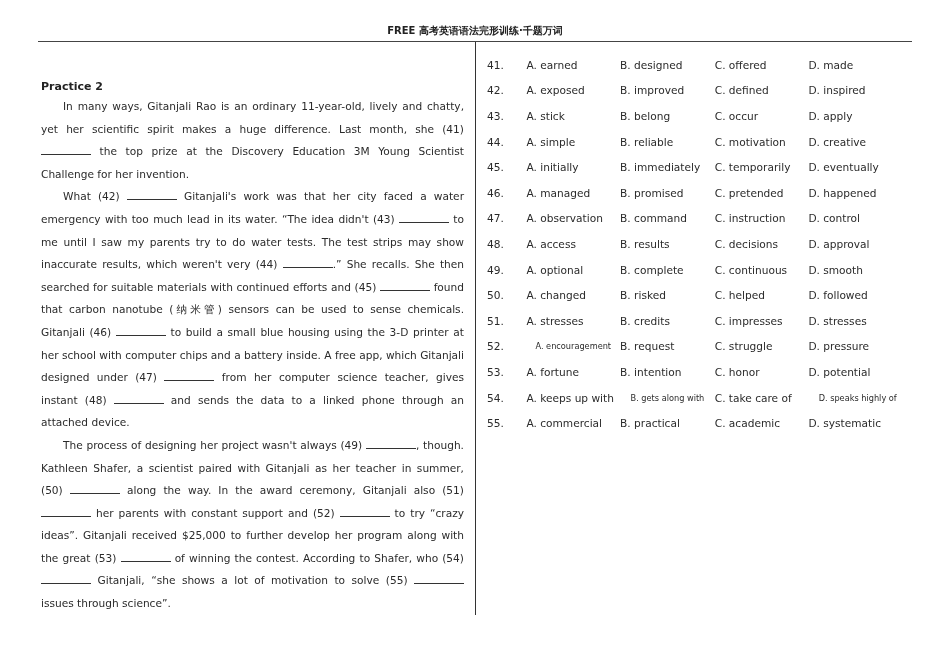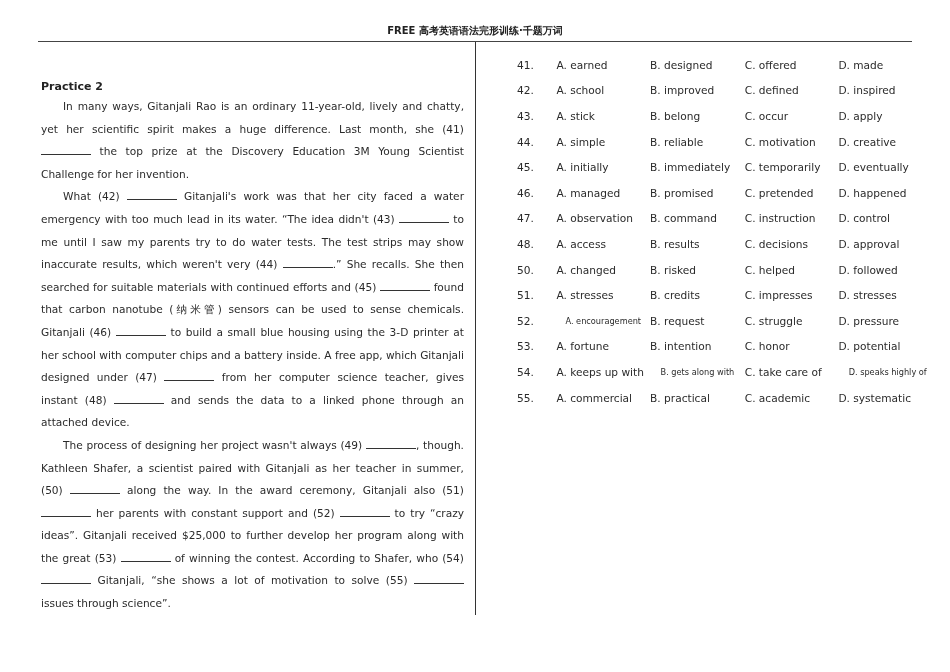--- a/index.html
+++ b/index.html
@@ -69,21 +69,21 @@
     }
     .blank {
       display: inline-block;
       width: 50px;
       border-bottom: 1px solid #333;
       height: 10px;
       vertical-align: baseline;
     }
     .right-col {
       position: absolute;
-      left: 517px;
+      left: 487px;
       top: 52px;
       width: 420px;
     }
     .opt-row {
       display: flex;
       height: 25.6px;
       align-items: center;
       font-size: 10.6px;
       color: #2a2a2a;
     }
@@ -113,21 +113,21 @@
 <div class="right-col" id="options">
     <div class="opt-row">
       <span class="opt-num">41.</span>
       <span class="opt-a">A. earned</span>
       <span class="opt-b">B. designed</span>
       <span class="opt-c">C. offered</span>
       <span class="opt-d">D. made</span>
     </div>
     <div class="opt-row">
       <span class="opt-num">42.</span>
-      <span class="opt-a">A. school</span>
+      <span class="opt-a">A. exposed</span>
       <span class="opt-b">B. improved</span>
       <span class="opt-c">C. defined</span>
       <span class="opt-d">D. inspired</span>
     </div>
     <div class="opt-row">
       <span class="opt-num">43.</span>
       <span class="opt-a">A. stick</span>
       <span class="opt-b">B. belong</span>
       <span class="opt-c">C. occur</span>
       <span class="opt-d">D. apply</span>
@@ -161,20 +161,27 @@
       <span class="opt-d">D. control</span>
     </div>
     <div class="opt-row">
       <span class="opt-num">48.</span>
       <span class="opt-a">A. access</span>
       <span class="opt-b">B. results</span>
       <span class="opt-c">C. decisions</span>
       <span class="opt-d">D. approval</span>
     </div>
     <div class="opt-row">
+      <span class="opt-num">49.</span>
+      <span class="opt-a">A. optional</span>
+      <span class="opt-b">B. complete</span>
+      <span class="opt-c">C. continuous</span>
+      <span class="opt-d">D. smooth</span>
+    </div>
+    <div class="opt-row">
       <span class="opt-num">50.</span>
       <span class="opt-a">A. changed</span>
       <span class="opt-b">B. risked</span>
       <span class="opt-c">C. helped</span>
       <span class="opt-d">D. followed</span>
     </div>
     <div class="opt-row">
       <span class="opt-num">51.</span>
       <span class="opt-a">A. stresses</span>
       <span class="opt-b">B. credits</span>

